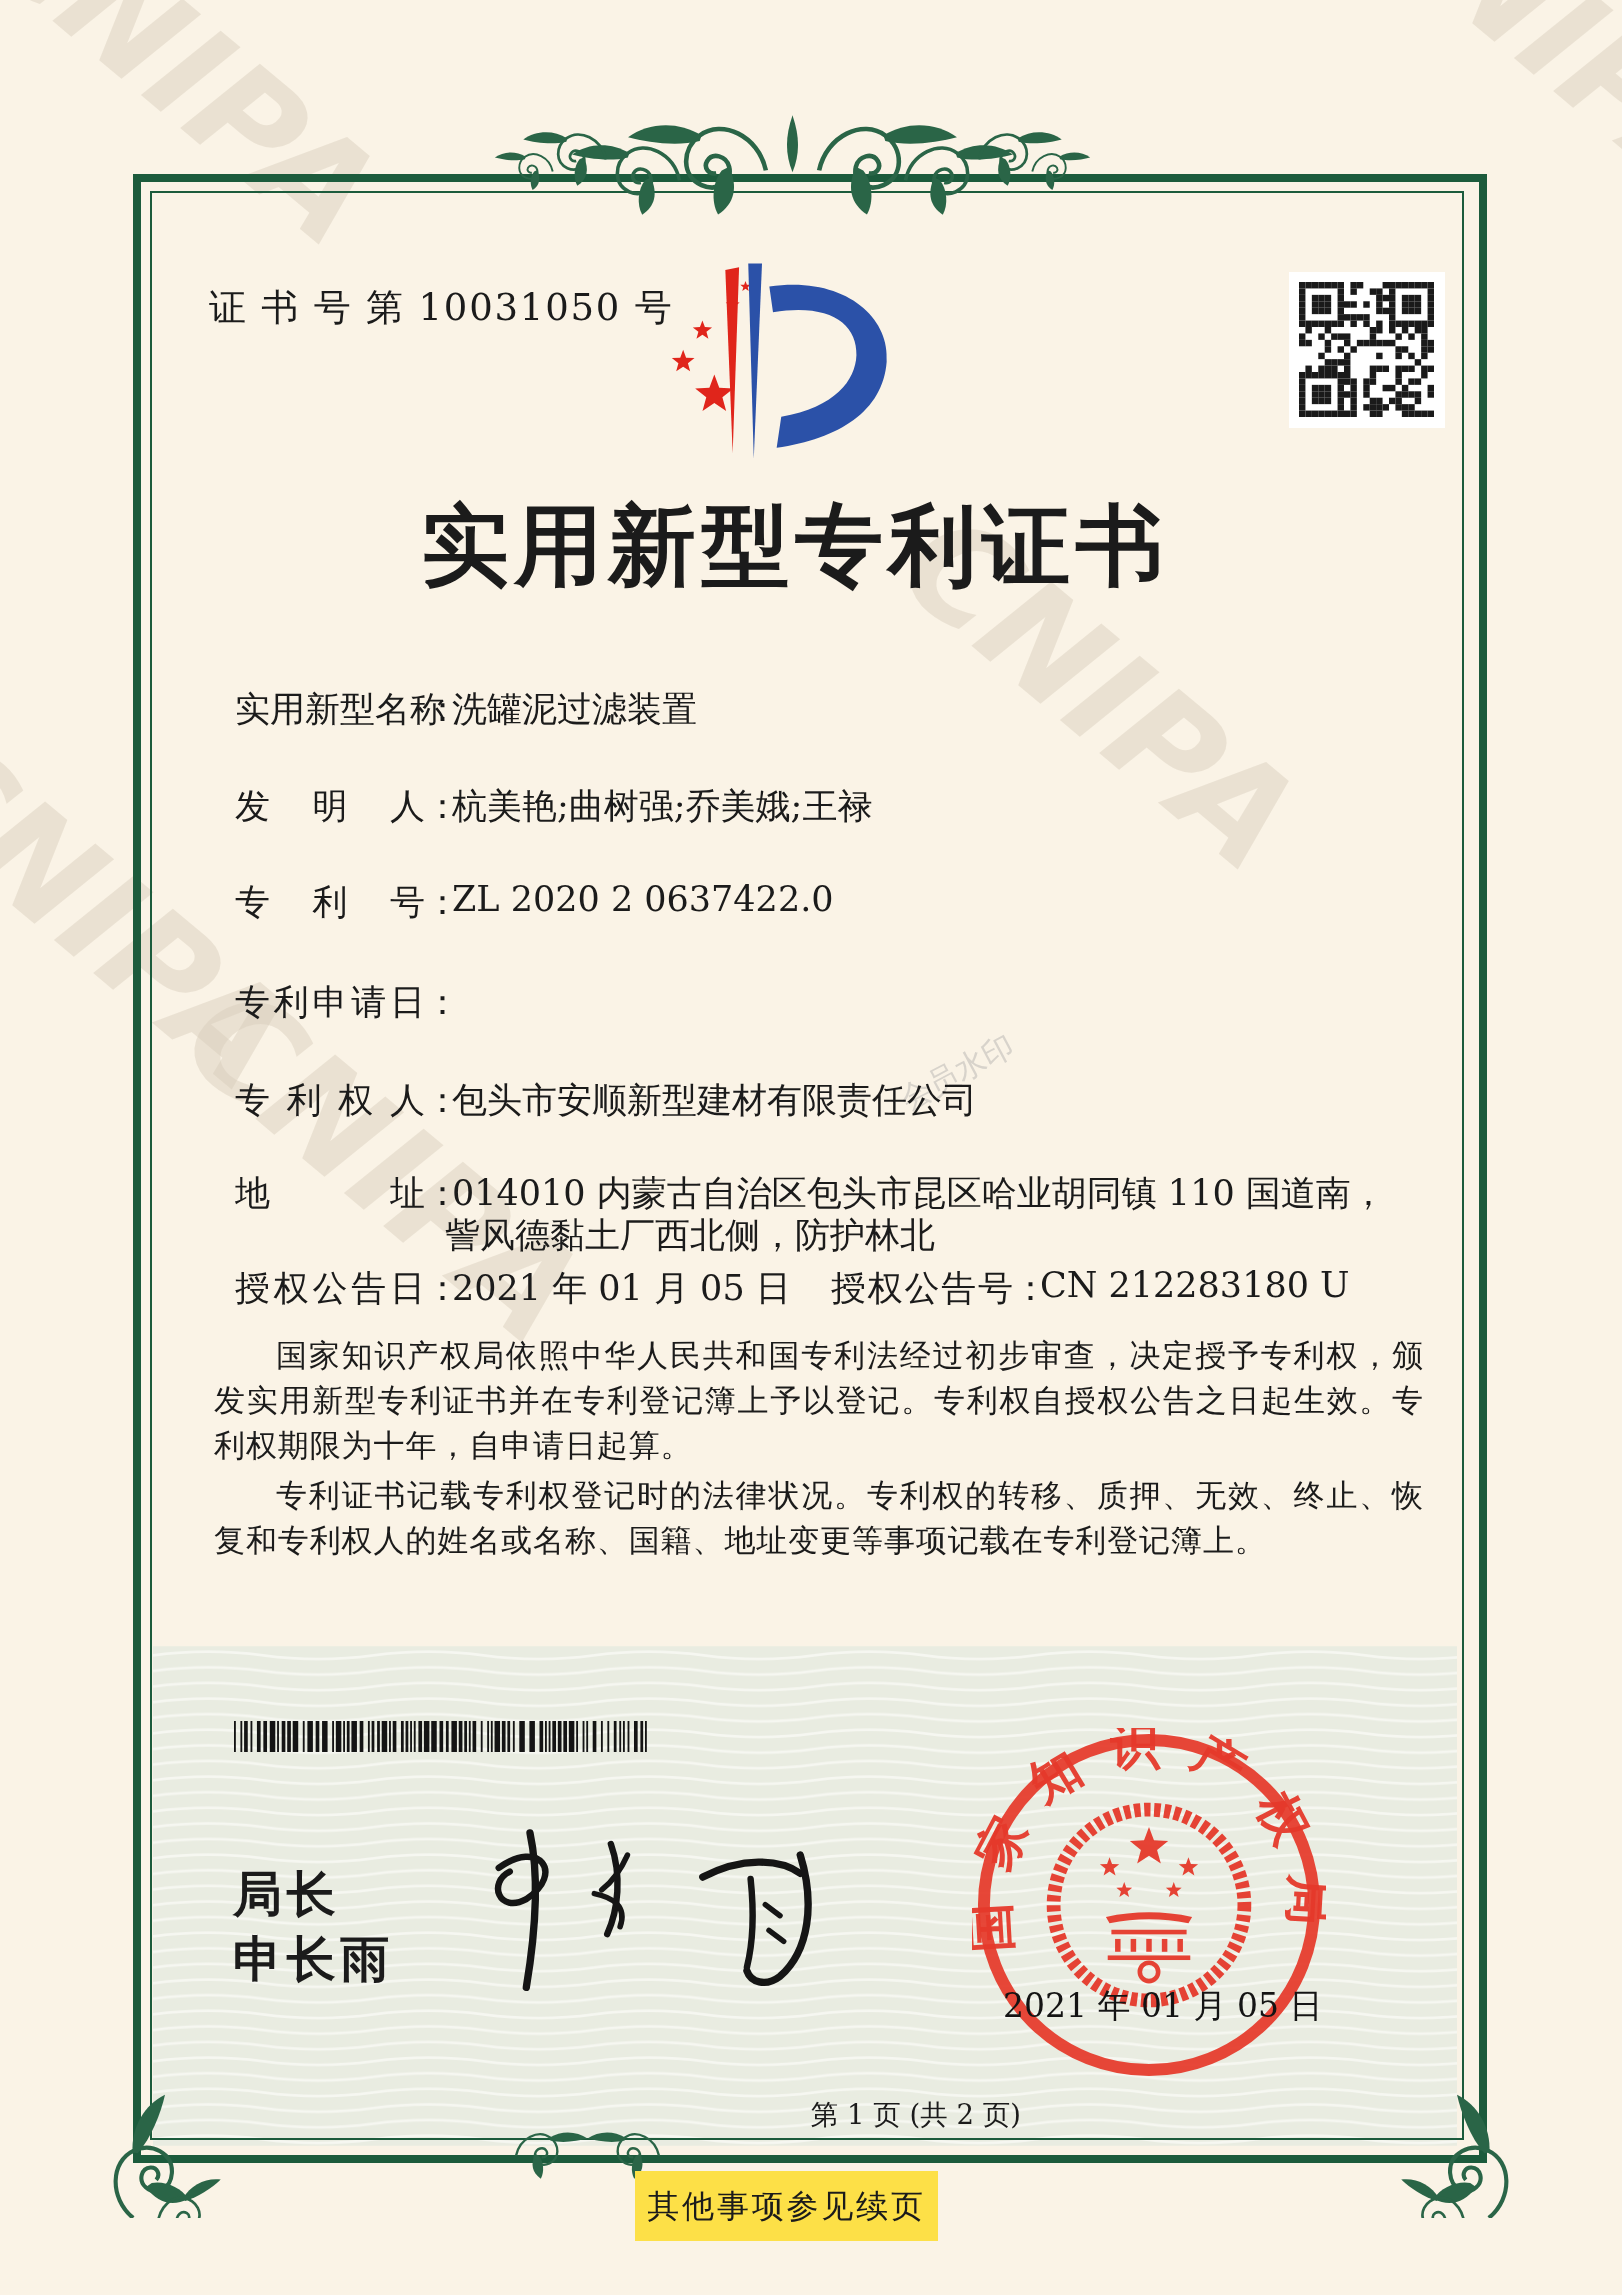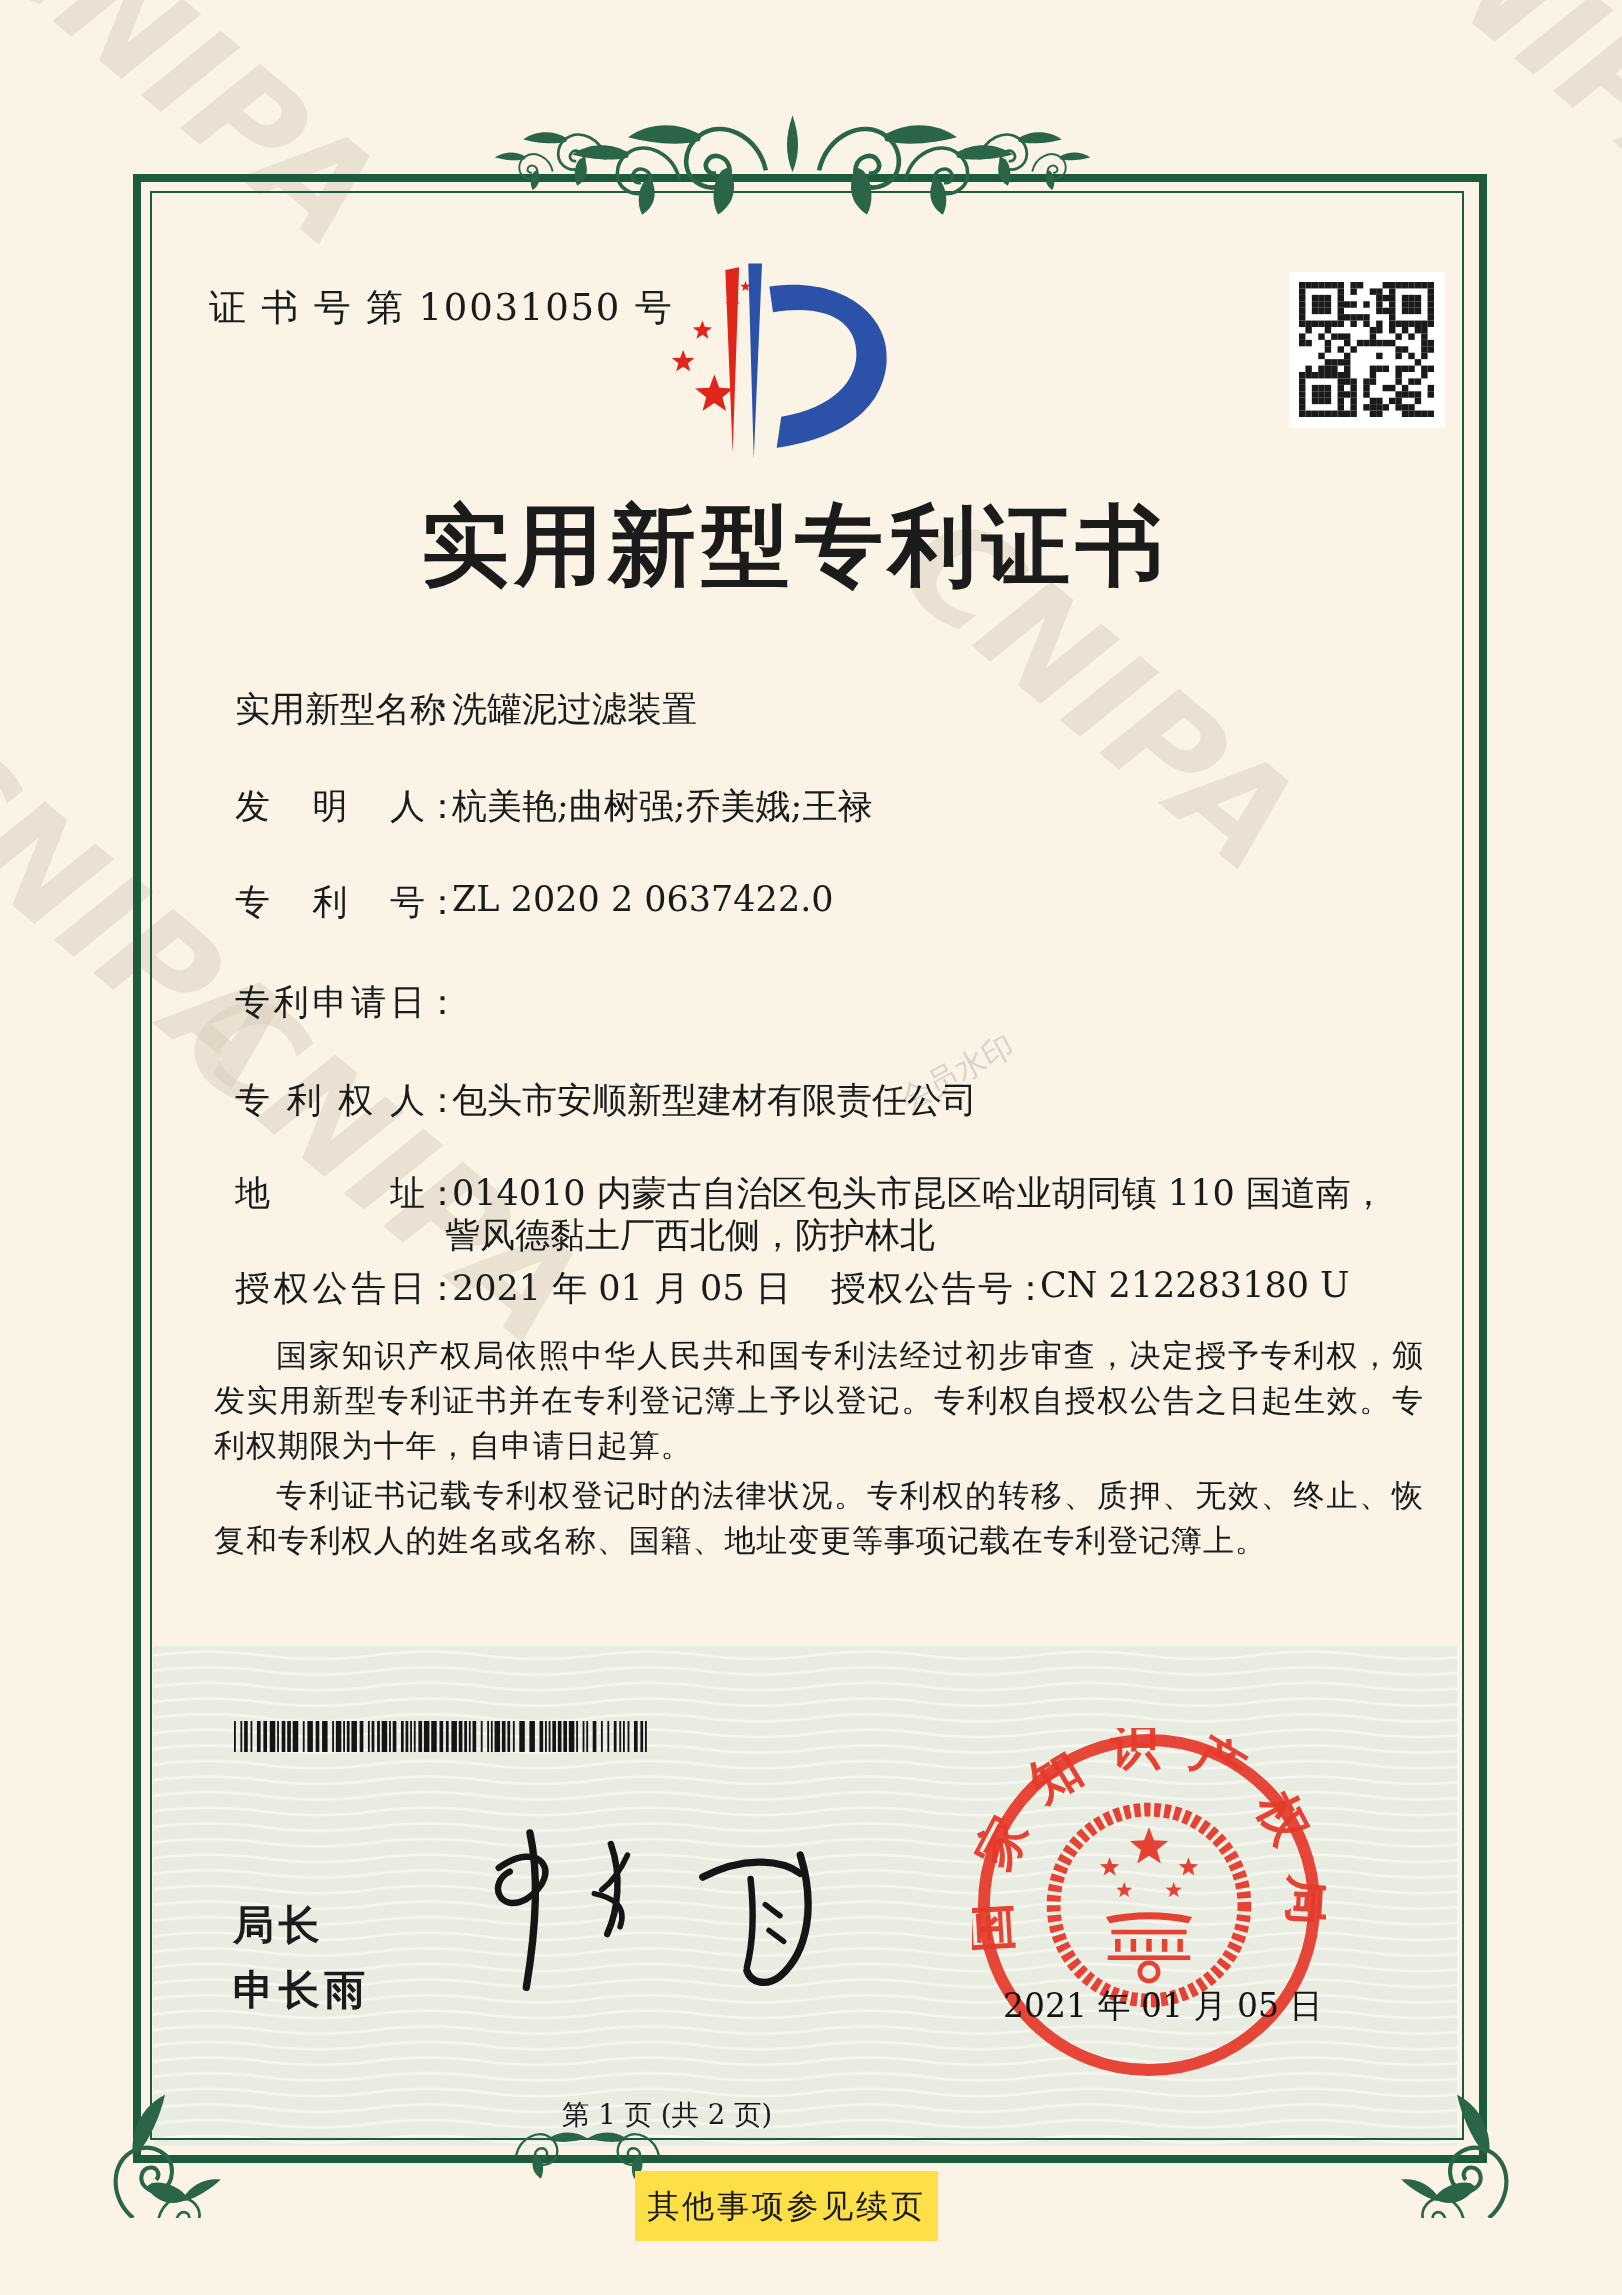--- a/index.html
+++ b/index.html
@@ -31,27 +31,27 @@
   .colon{display:inline-block;width:20px;}
   .fval{margin-left:7px;}
   .addr2{position:absolute;left:445px;top:1212px;font-size:35px;z-index:4;white-space:nowrap;}
   .grant2{position:absolute;left:831px;top:1265px;font-size:35px;display:flex;z-index:4;white-space:nowrap;}
   
   .para{position:absolute;left:214px;width:1210px;font-size:31px;line-height:45px;
       text-align:justify;text-justify:inter-ideograph;letter-spacing:0.9px;text-indent:2em;z-index:4;}
   
   .barcode{position:absolute;left:234px;top:1721px;z-index:4;}
   .barcode rect{fill:#141414;}
-  .officer{position:absolute;left:233px;font-size:41px;letter-spacing:4.6px;z-index:4;
-      font-family:Liberation Mono, monospace;font-weight:600;margin-top:36px;}
+  .officer{position:absolute;left:233px;font-size:49px;letter-spacing:4.6px;z-index:4;
+      font-family:Liberation Mono, monospace;font-weight:600;}
   .sig{position:absolute;left:473px;top:1820px;z-index:4;}
   .sealwrap{position:absolute;left:972px;top:1728px;z-index:4;}
   .sealdate{position:absolute;left:1003px;top:1984px;width:294px;text-align:center;
       font-size:33px;color:#141414;z-index:5;white-space:nowrap;}
-  .pageinfo{position:absolute;left:562px;top:2097px;width:459px;text-align:left;font-size:27.5px;z-index:4;}
+  .pageinfo{position:absolute;left:562px;top:2097px;width:459px;text-align:right;font-size:27.5px;z-index:4;}
   .contnote{position:absolute;left:635px;top:2171px;width:303px;height:70px;background:#fde047;
       text-align:center;line-height:70px;font-size:32px;letter-spacing:2.8px;z-index:4;}
   .green{stroke:#2a6547;}
 </style>
 </head>
 <body>
 
 <div class="page">
 
   <div class="wm" style="left:-51px;top:-13.8px">CNIPA</div>

